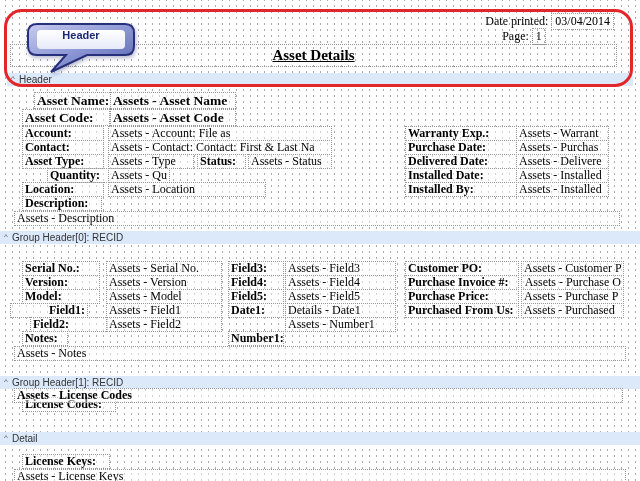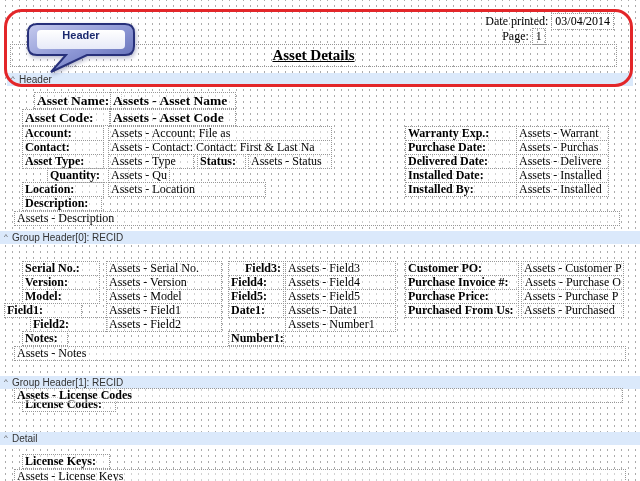--- a/index.html
+++ b/index.html
@@ -123,33 +123,33 @@
     <span class="caret">^</span>
     <span>Group Header[0]: RECID</span>
   </div>
 
   <div class="box lbl" style="top:261px;left:22px;width:78px;">Serial No.:</div>
   <div class="box val" style="top:261px;left:106px;width:116px;">Assets - Serial No.</div>
   <div class="box lbl" style="top:275px;left:22px;width:78px;">Version:</div>
   <div class="box val" style="top:275px;left:106px;width:116px;">Assets - Version</div>
   <div class="box lbl" style="top:289px;left:22px;width:78px;">Model:</div>
   <div class="box val" style="top:289px;left:106px;width:116px;">Assets - Model</div>
-  <div class="box lbl" style="top:303px;left:4px;width:78px;">Field1:</div>
+  <div class="box lbl" style="top:303px;left:10px;width:78px;text-align:right;">Field1:</div>
   <div class="box val" style="top:303px;left:106px;width:116px;">Assets - Field1</div>
   <div class="box lbl" style="top:317px;left:22px;width:78px;margin-left:8px;">Field2:</div>
   <div class="box val" style="top:317px;left:106px;width:116px;">Assets - Field2</div>
 
-  <div class="box lbl" style="top:261px;left:228px;width:56px;text-align:right;">Field3:</div>
+  <div class="box lbl" style="top:261px;left:228px;width:56px;">Field3:</div>
   <div class="box val" style="top:261px;left:285px;width:111px;">Assets - Field3</div>
   <div class="box lbl" style="top:275px;left:228px;width:56px;">Field4:</div>
   <div class="box val" style="top:275px;left:285px;width:111px;">Assets - Field4</div>
   <div class="box lbl" style="top:289px;left:228px;width:56px;">Field5:</div>
   <div class="box val" style="top:289px;left:285px;width:111px;">Assets - Field5</div>
   <div class="box lbl" style="top:303px;left:228px;width:56px;">Date1:</div>
-  <div class="box val" style="top:303px;left:285px;width:111px;">Assets - Date1</div>
+  <div class="box val" style="top:303px;left:285px;width:111px;">Details - Date1</div>
   <div class="box lbl" style="top:331px;left:228px;width:56px;">Number1:</div>
   <div class="box val" style="top:317px;left:285px;width:111px;">Assets - Number1</div>
 
   <div class="box lbl" style="top:261px;left:405px;width:114px;">Customer PO:</div>
   <div class="box val" style="top:261px;left:521px;width:103px;">Assets - Customer P</div>
   <div class="box lbl" style="top:275px;left:405px;width:114px;">Purchase Invoice #:</div>
   <div class="box val" style="top:275px;left:521px;width:103px;text-align:right;">Assets - Purchase O</div>
   <div class="box lbl" style="top:289px;left:405px;width:114px;">Purchase Price:</div>
   <div class="box val" style="top:289px;left:521px;width:103px;">Assets - Purchase P</div>
   <div class="box lbl" style="top:303px;left:405px;width:114px;">Purchased From Us:</div>

